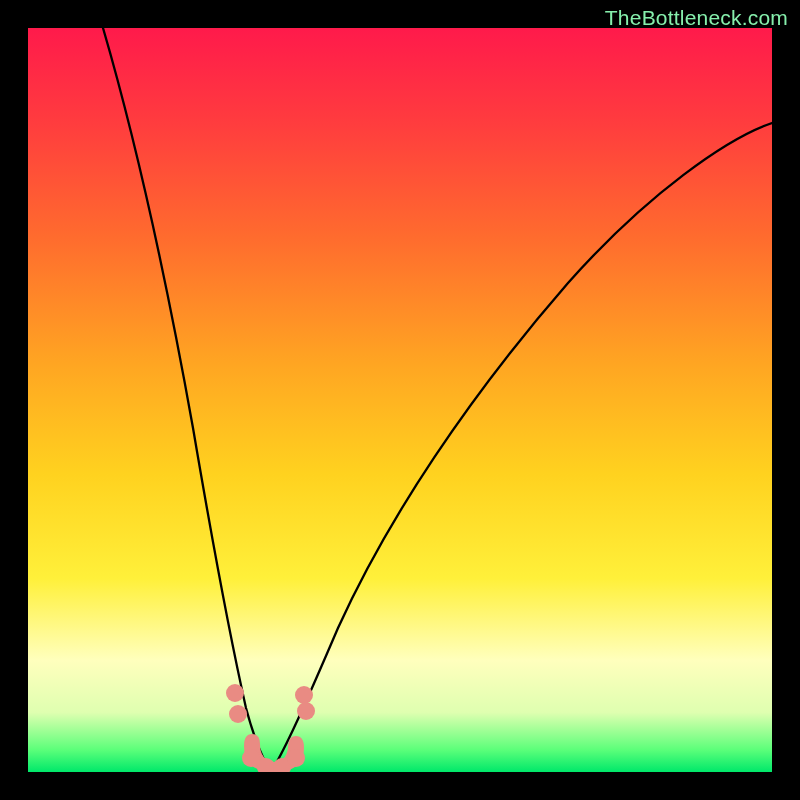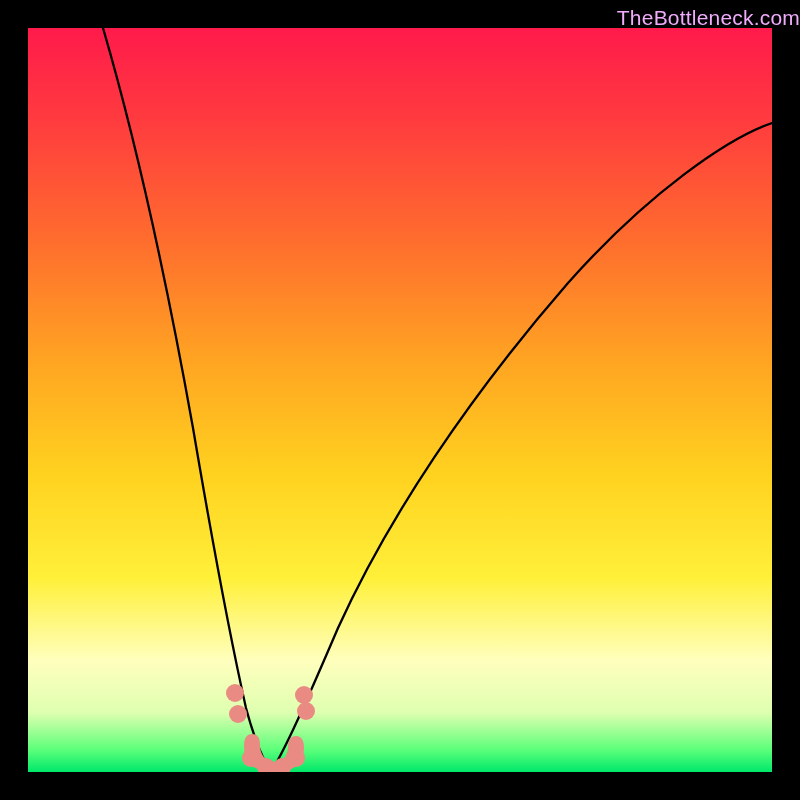--- a/index.html
+++ b/index.html
@@ -36,22 +36,22 @@
       #fff03a 74%,
       #ffffbd 85%,
       #dfffb0 92%,
       #5cff7a 97%,
       #00e86a 100%
     );
   }
   .watermark {
     position: absolute;
     top: 6px;
-    right: 0;
-    color: #f0abfc;
+    right: 12px;
+    color: #86efac;
     font-size: 21px;
     font-weight: 500;
     letter-spacing: 0.2px;
     user-select: none;
   }
   svg.curves {
     position: absolute;
     left: 0;
     top: 0;
     width: 744px;

